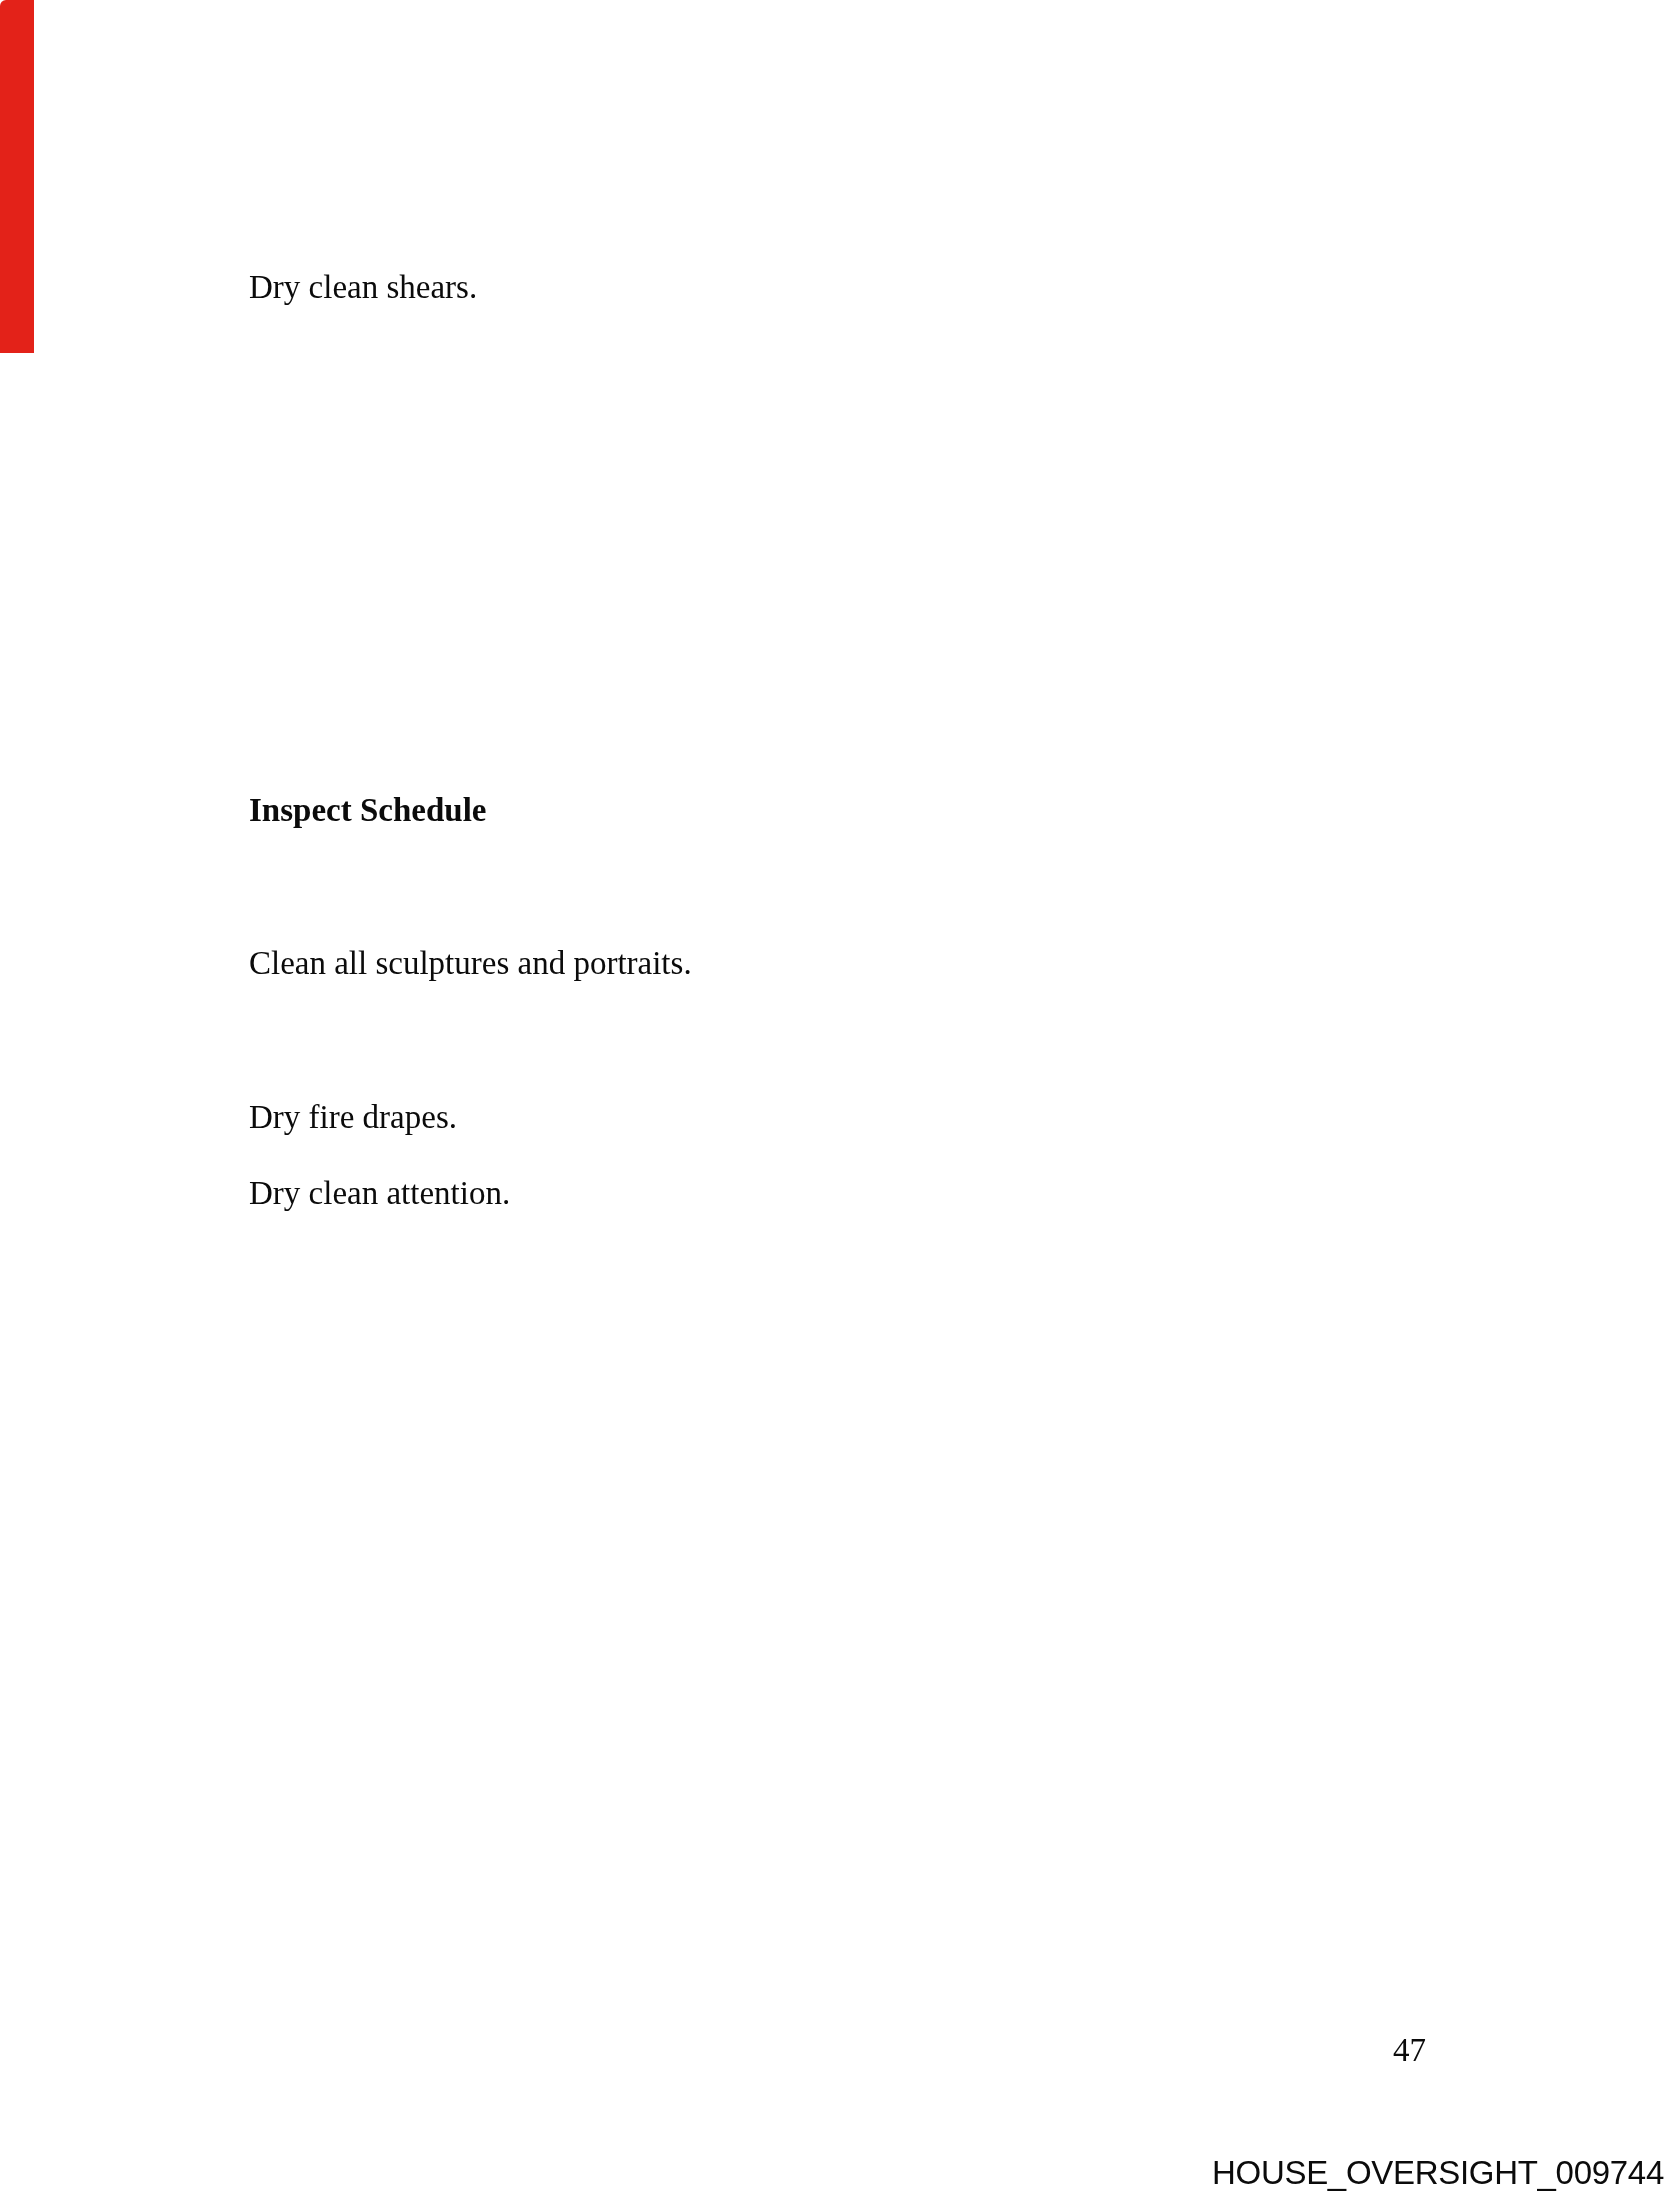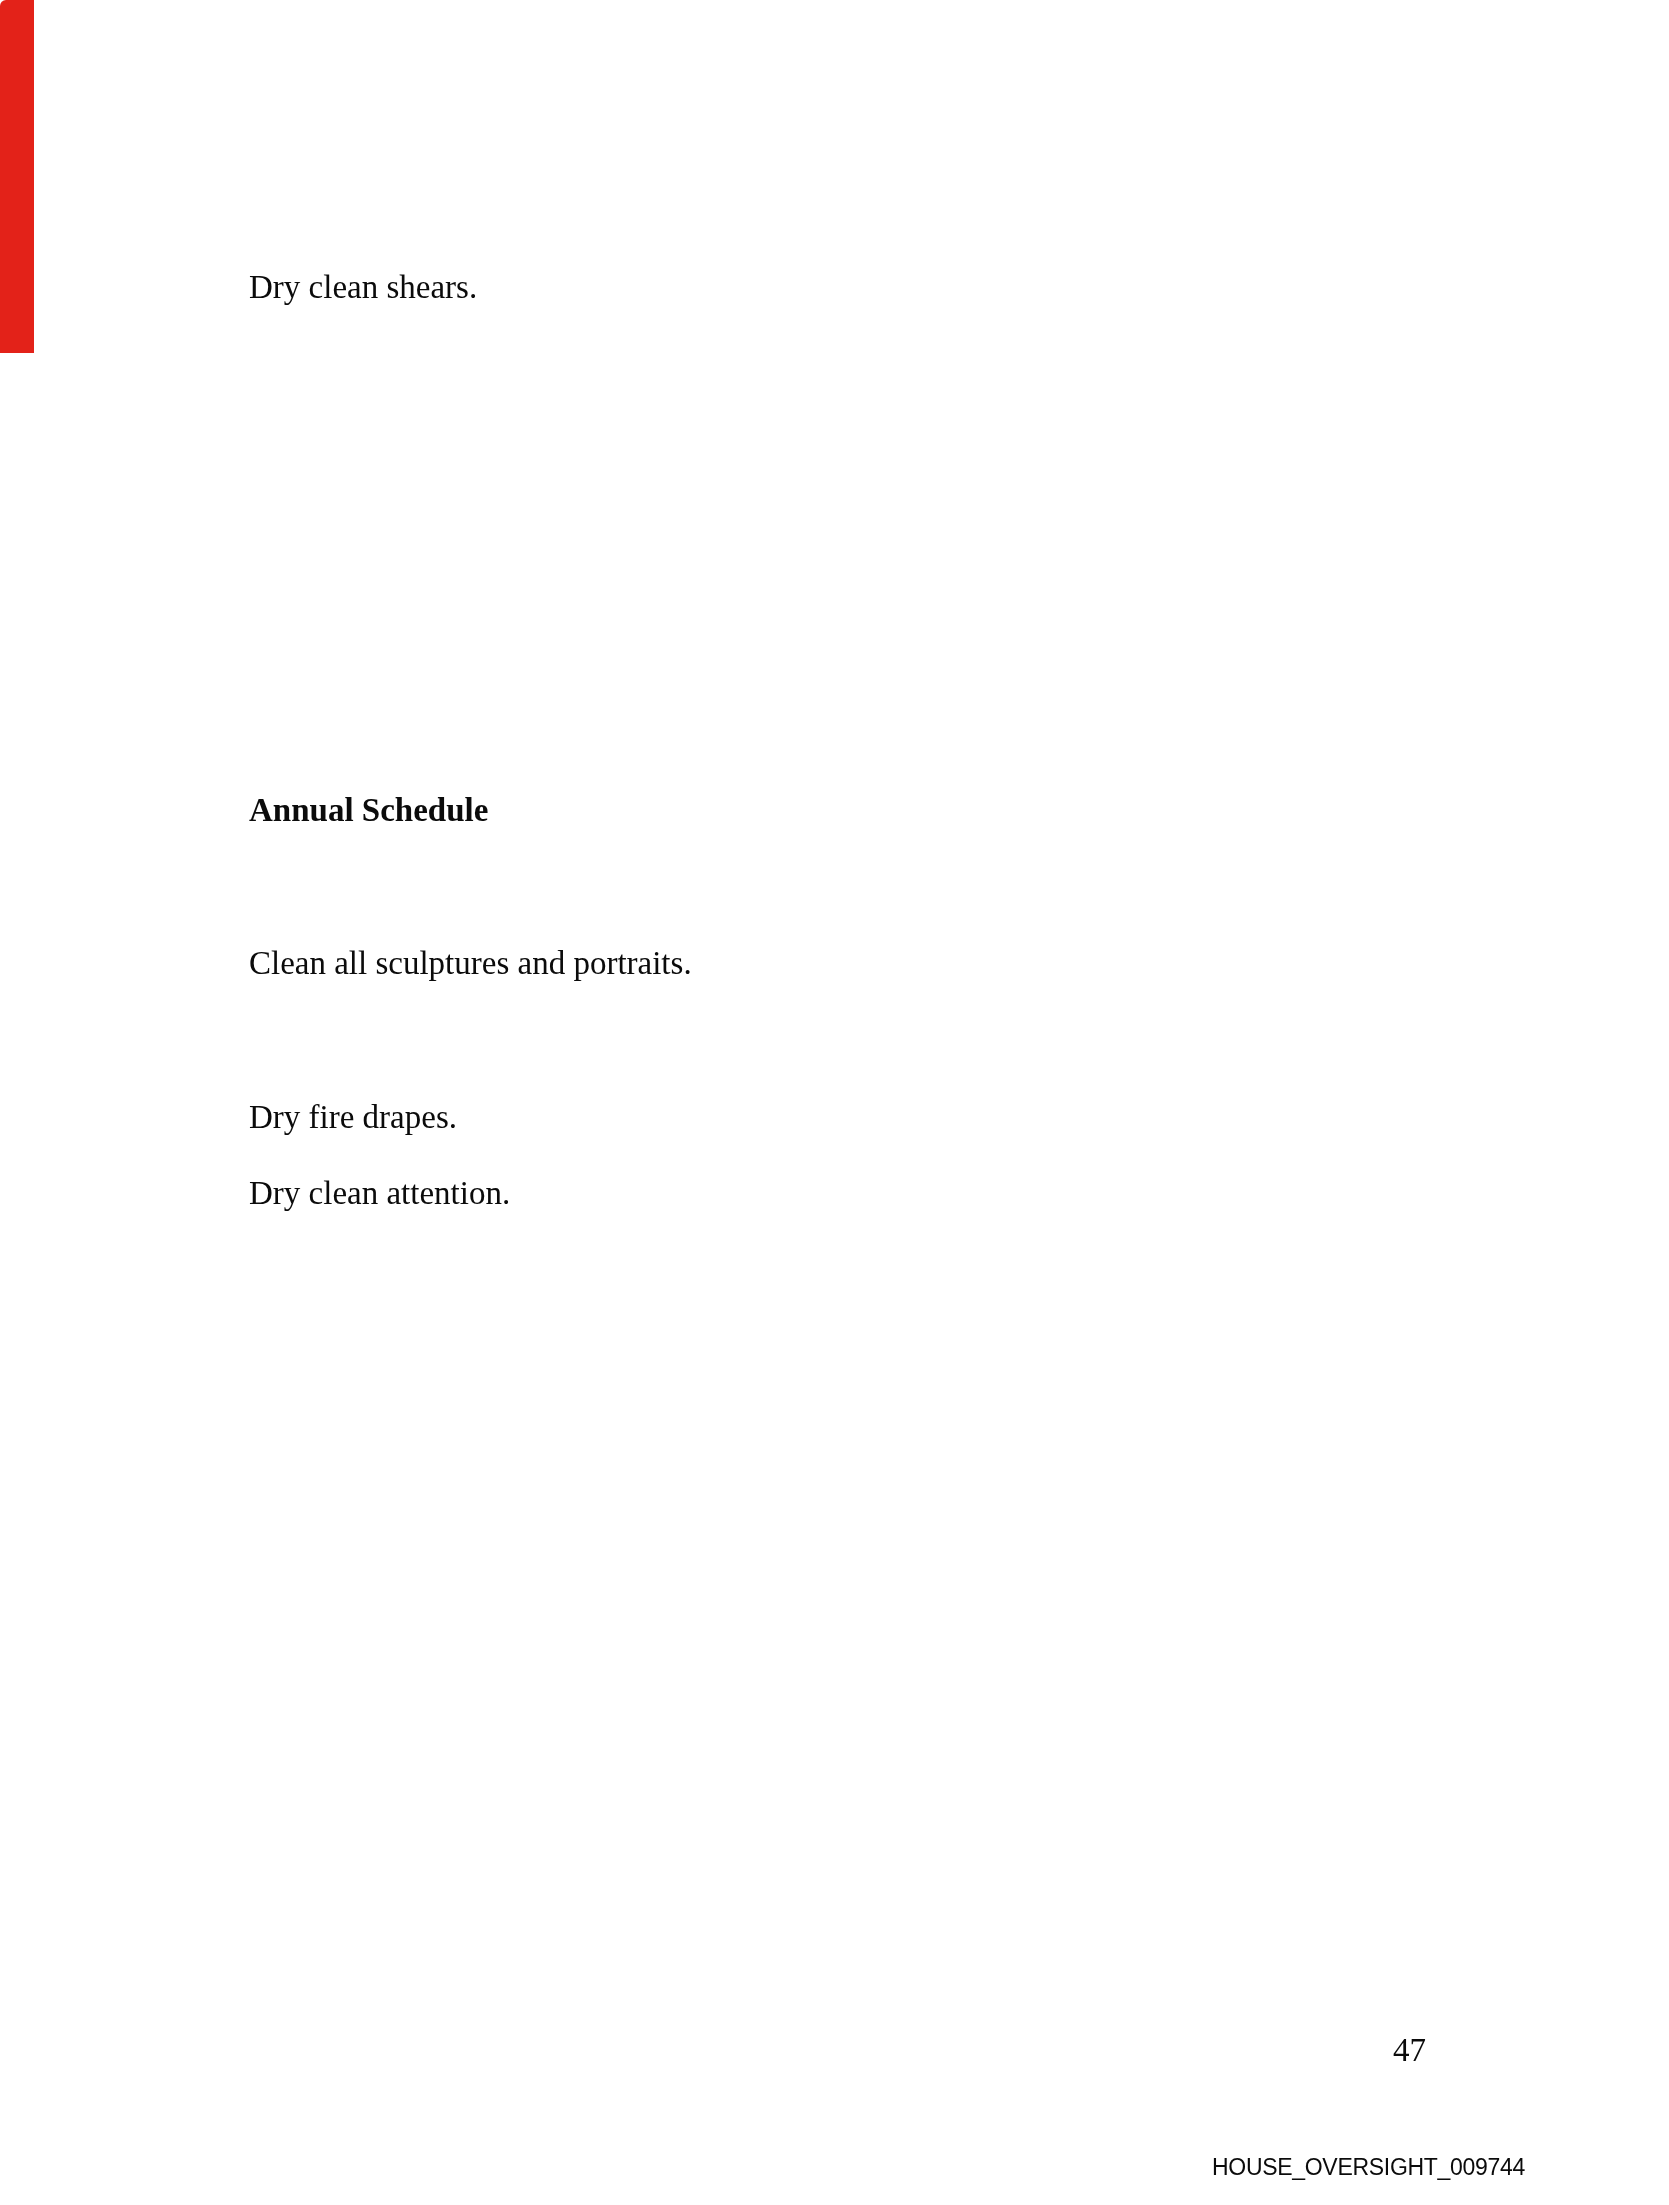--- a/index.html
+++ b/index.html
@@ -41,41 +41,41 @@
     top: 2034px;
     font-size: 33px;
     line-height: 1;
     font-family: "Liberation Serif", "DejaVu Serif", serif;
     text-align: right;
   }
   .bates-stamp {
     position: absolute;
     left: 1212px;
     top: 2156px;
-    font-size: 23px;
+    font-size: 33px;
     line-height: 1;
     letter-spacing: -0.3px;
     white-space: nowrap;
     font-family: "Liberation Sans", "DejaVu Sans", sans-serif;
     color: #0b0b0b;
     text-align: center;
   }
 </style>
 </head>
 <body>
 
 <div class="page">
 
   <div class="red-mark" style="background: rgb(227, 34, 25);"></div>
 
   <p class="line" style="top:238px">Dry clean shears.</p>
 
 
 
-  <p class="line heading" style="top:761px">Annual Schedule</p>
+  <p class="line heading" style="top:761px">Inspect Schedule</p>
 
 
   <p class="line" style="top:914px">Clean all sculptures and portraits.</p>
 
 
   <p class="line" style="top:1068px">Dry fire drapes.</p>
 
   <p class="line" style="top:1144px">Dry clean attention.</p>
 
   <div class="page-number">47</div>

